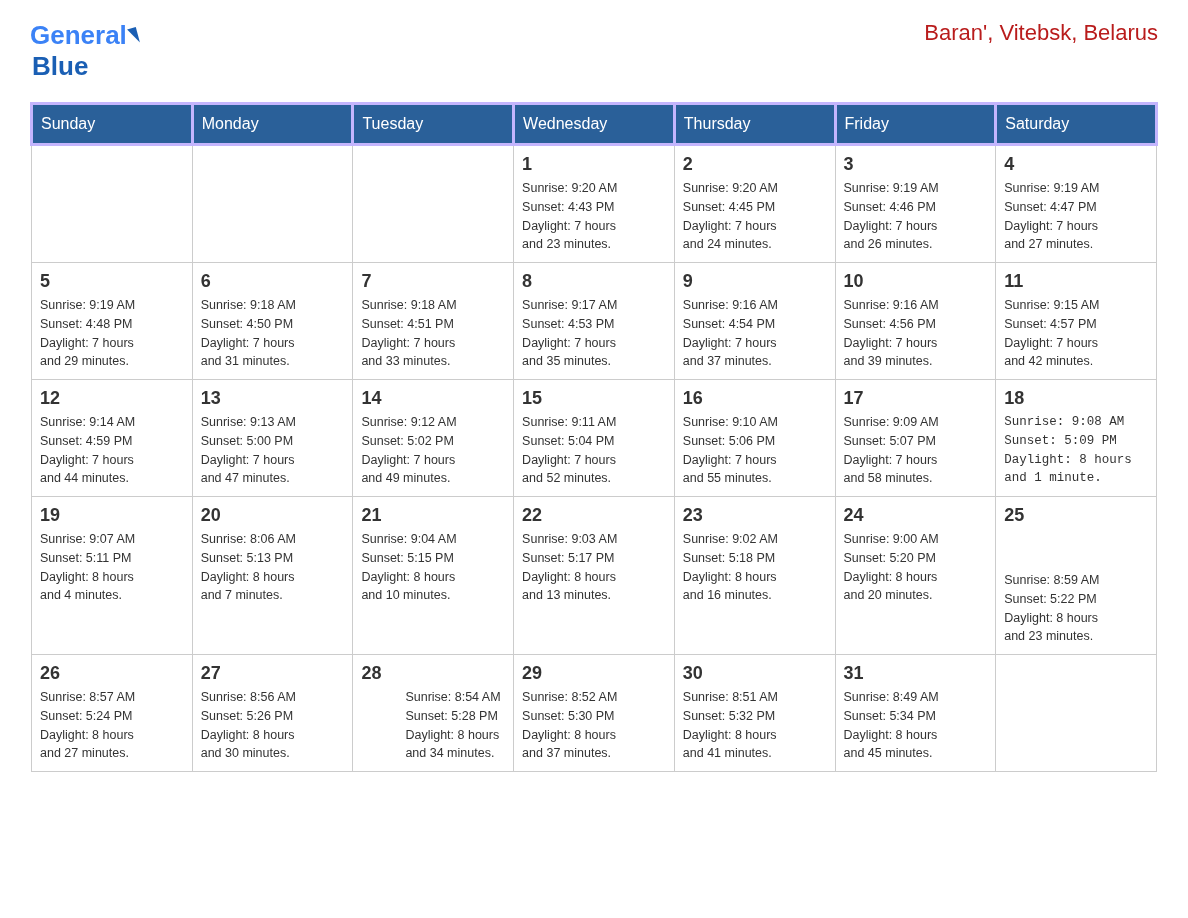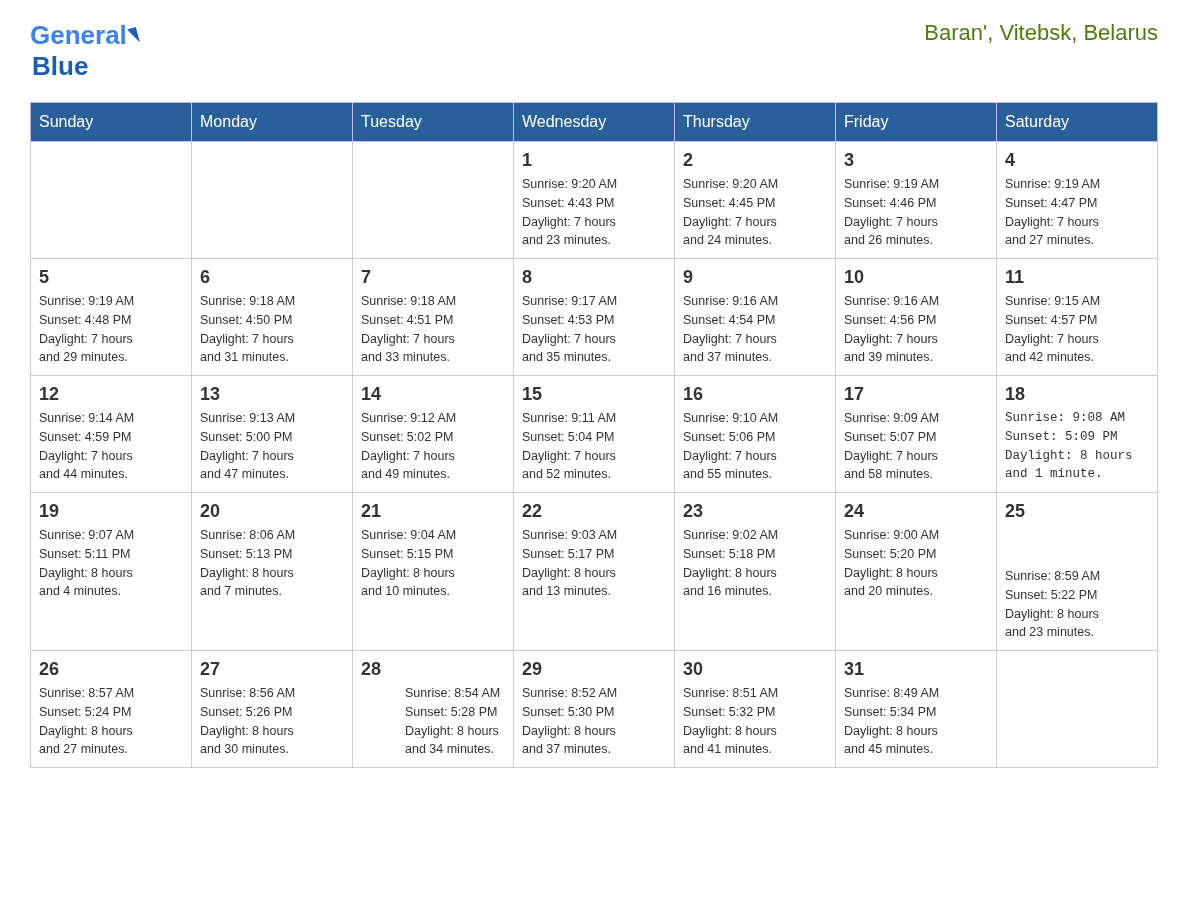--- a/index.html
+++ b/index.html
@@ -27,34 +27,34 @@
     }
     .title-block h1 {
       font-size: 52px;
       font-weight: normal;
       color: #333;
       line-height: 1.1;
     }
     .title-block h2 {
       font-size: 22px;
       font-weight: normal;
-      color: #4d7c0f;
+      color: #b91c1c;
     }
     table {
       width: 100%;
       border-collapse: collapse;
     }
     thead tr th {
       background-color: #2a6099;
       color: #fff;
       padding: 10px 8px;
       font-size: 16px;
       font-weight: normal;
       text-align: left;
-      border: 1px solid #c4b5fd;
+      border: 3px solid #c4b5fd;
     }
     tbody tr td {
       border: 1px solid #ccc;
       vertical-align: top;
       padding: 8px;
       height: 110px;
       width: calc(100% / 7);
     }
     .day-number {
       font-size: 18px;

